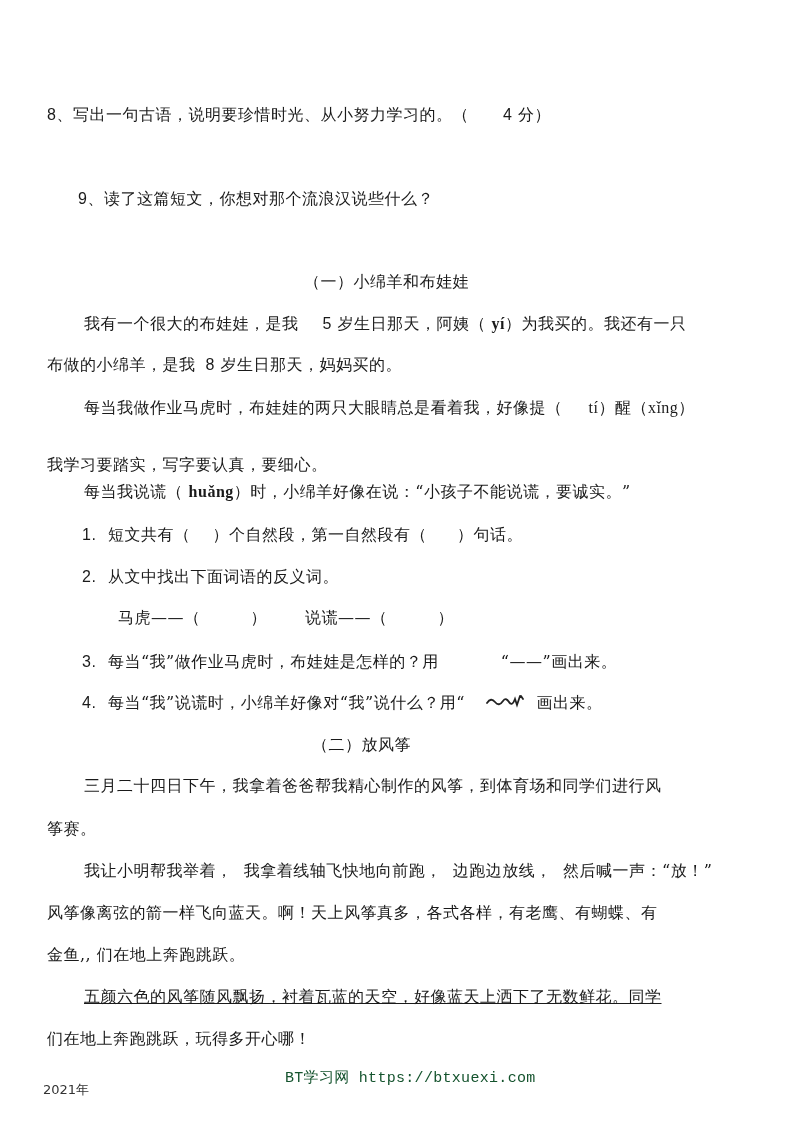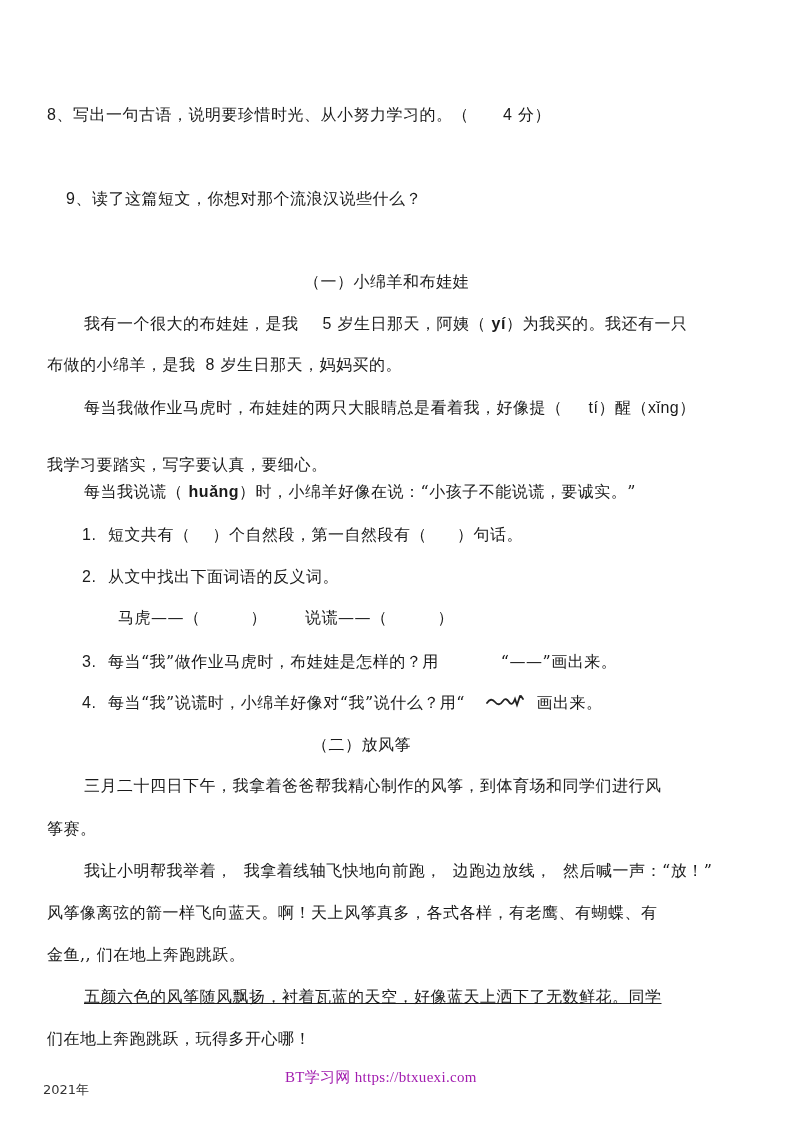--- a/index.html
+++ b/index.html
@@ -5,41 +5,41 @@
   html, body { margin: 0; padding: 0; background: #ffffff; }
   body {
     width: 792px; height: 1122px; position: relative; overflow: hidden;
     font-family: "DejaVu Serif", "Liberation Serif", serif;
     color: #1a1a1a;
   }
   .line {
     position: absolute; white-space: nowrap; font-size: 16px; line-height: 22px;
     letter-spacing: 0.5px;
   }
-  .sans { font-family: Liberation Sans, sans-serif; text-align: center; }
+  .sans { font-family: Liberation Serif, serif; text-align: center; }
   .num { font-family: "Liberation Sans", "DejaVu Sans", sans-serif; font-size: 16px; }
   .gap { display: inline-block; }
   .wave { display: inline-block; vertical-align: middle; }
   .footer-year {
     position: absolute; left: 43px; top: 1081px; font-size: 13px;
     font-family: "DejaVu Sans", sans-serif; color: #333;
   }
   .footer-site {
     position: absolute; left: 285px; top: 1068px; font-size: 15px;
-    font-family: Liberation Serif, serif; color: #a21caf; letter-spacing: 0.3px;
+    font-family: Liberation Mono, monospace; color: #14532d; letter-spacing: 0.3px;
   }
 </style>
 </head>
 <body>
 
 <div class="line" style="left:47px; top:104px;">
   <span class="num">8</span><span>、写出一句古语，说明要珍惜时光、从小努力学习的。（</span><span class="gap" style="width:34px;"></span><span class="num">4</span> <span>分）</span>
 </div>
 
-<div class="line" style="left:66px; top:188px;">
+<div class="line" style="left:78px; top:188px;">
   <span class="num">9</span><span>、读了这篇短文，你想对那个流浪汉说些什么？</span>
 </div>
 
 <div class="line" style="left:304px; top:271px;">（一）小绵羊和布娃娃</div>
 
 <div class="line" style="left:84px; top:313px;">
   <span>我有一个很大的布娃娃，是我</span><span class="gap" style="width:24px;"></span><span class="num">5</span> <span>岁生日那天，阿姨（</span> <span class="sans" style="font-weight:bold;">yí</span><span>）为我买的。我还有一只</span>
 </div>
 <div class="line" style="left:47px; top:354px;">
   <span>布做的小绵羊，是我</span><span class="gap" style="width:10px;"></span><span class="num">8</span> <span>岁生日那天，妈妈买的。</span>

